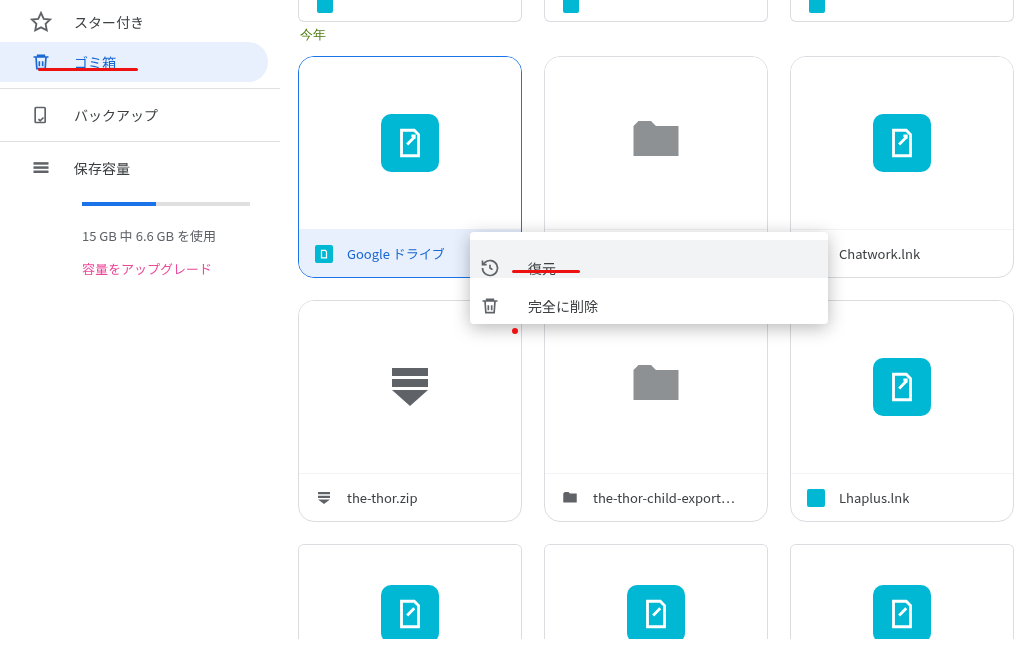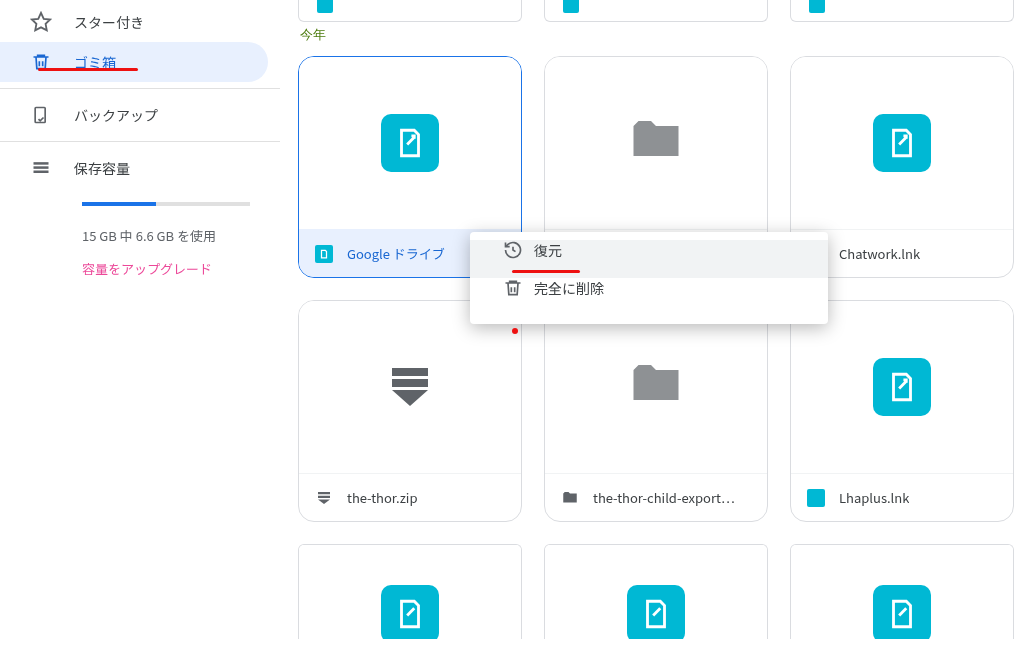--- a/index.html
+++ b/index.html
@@ -47,21 +47,21 @@
     .big-folder svg { width: 60px; height: 60px; fill: #5f6368; opacity: 0.7; }
     .big-zip { display: flex; flex-direction: column; align-items: center; width: 40px; }
     .zip-bar { width: 36px; height: 8px; background: #5f6368; margin-bottom: 3px; }
     .zip-tri { width: 0; height: 0; border-left: 18px solid transparent; border-right: 18px solid transparent; border-top: 16px solid #5f6368; }
     
     .mini-lnk { width: 18px; height: 18px; background: #00b8d4; border-radius: 2px; display:flex; align-items:center; justify-content:center; }
     .mini-zip svg, .mini-folder svg { width: 18px; height: 18px; fill: #5f6368; }
     
     
     .context-menu { position: absolute; left: 470px; top: 232px; width: 358px; background: #fff; border-radius: 4px; box-shadow: 0 4px 18px rgba(0,0,0,0.28); padding: 8px 0; z-index: 10; }
-    .ctx-item { display: flex; align-items: flex-start; height: 38px; padding: 0 33px; gap: 11px; cursor: pointer; color: #3c4043; }
+    .ctx-item { display: flex; align-items: flex-end; height: 38px; padding: 0 10px; gap: 28px; cursor: pointer; color: #3c4043; }
     .ctx-item.hover { background: #f1f3f4; }
     .ctx-item .icon { width: 20px; height: 20px; display: flex; align-items:center; justify-content:center; color: #5f6368; }
     
     
     .anno { position: absolute; z-index: 20; pointer-events: none; }
     .anno-line { height: 3px; background: #e11; border-radius: 2px; }
   </style>
 </head>
 <body>
 

